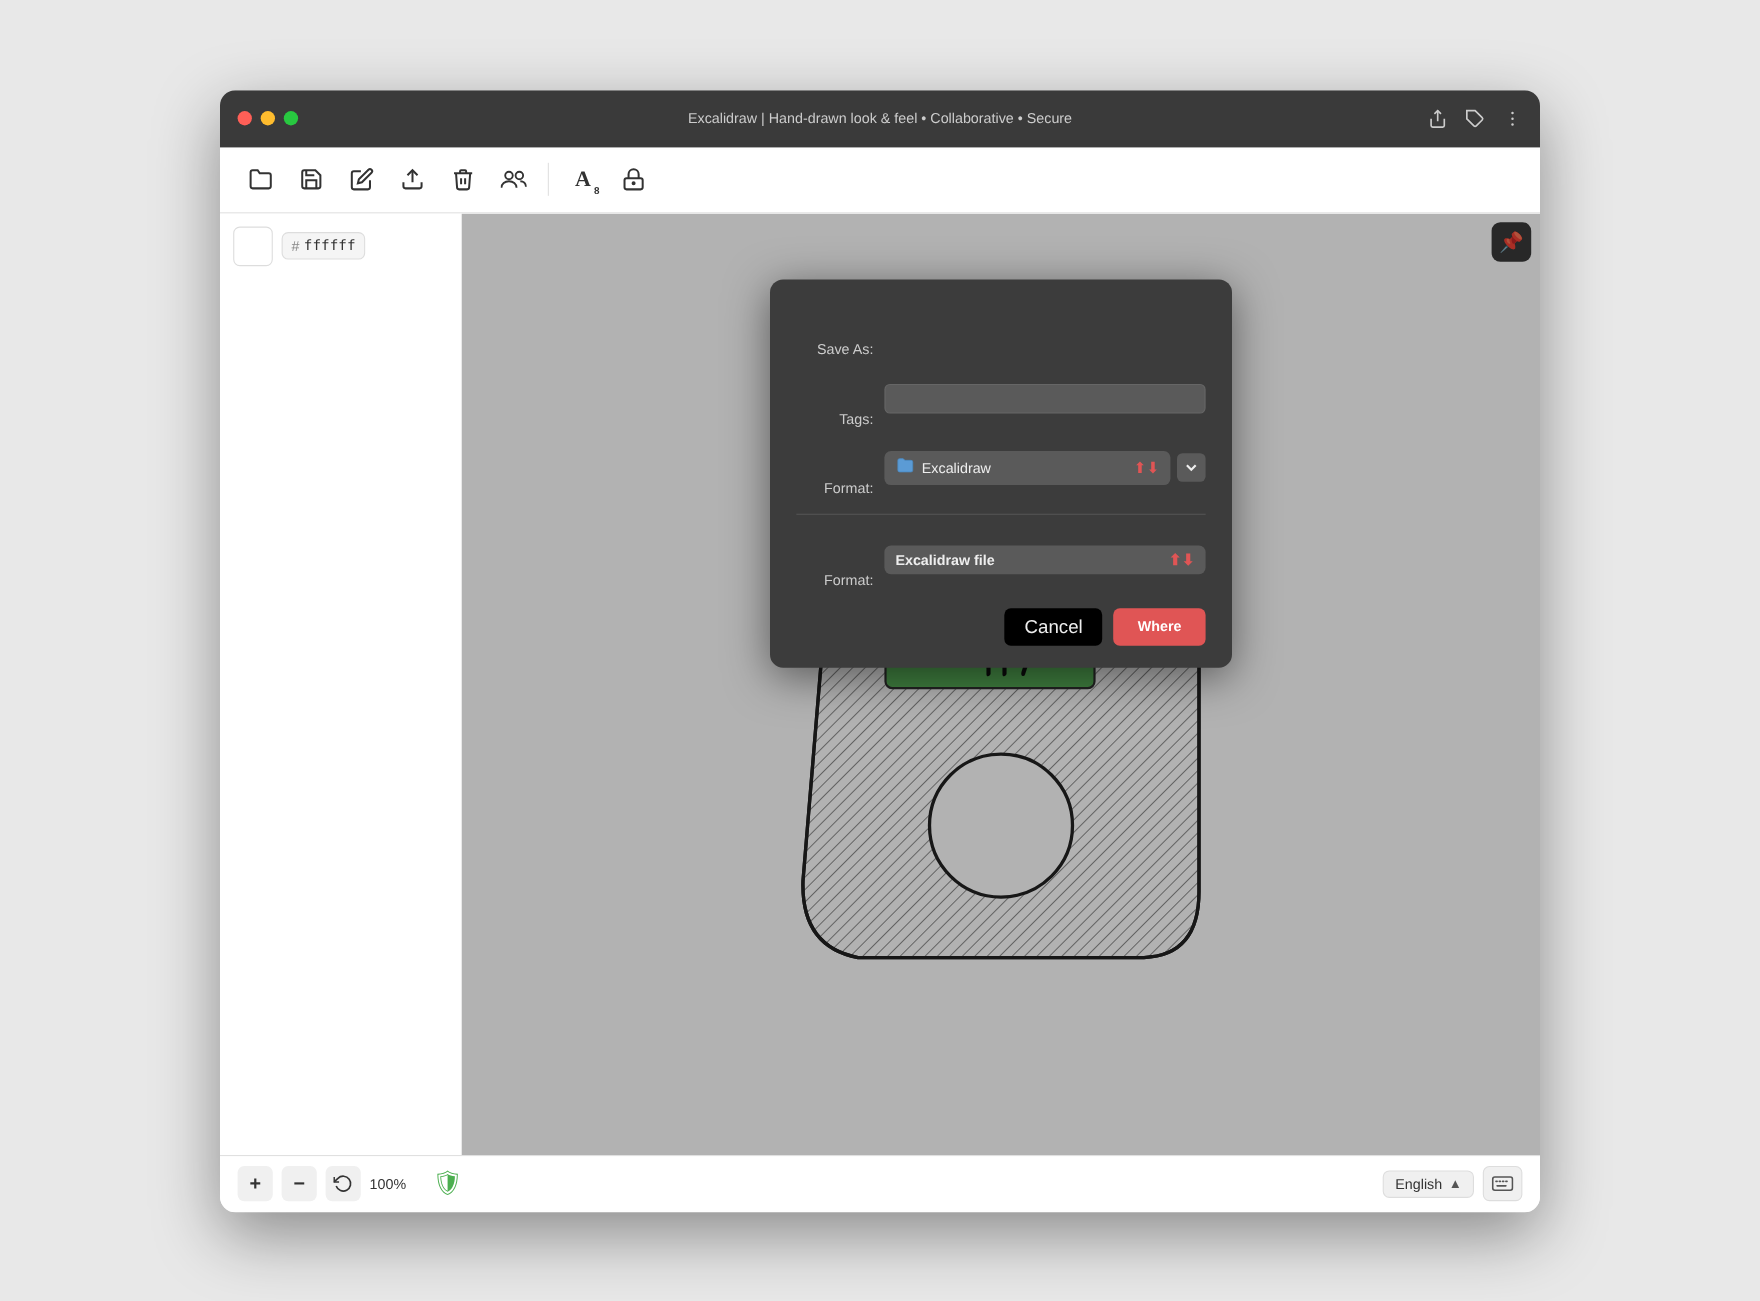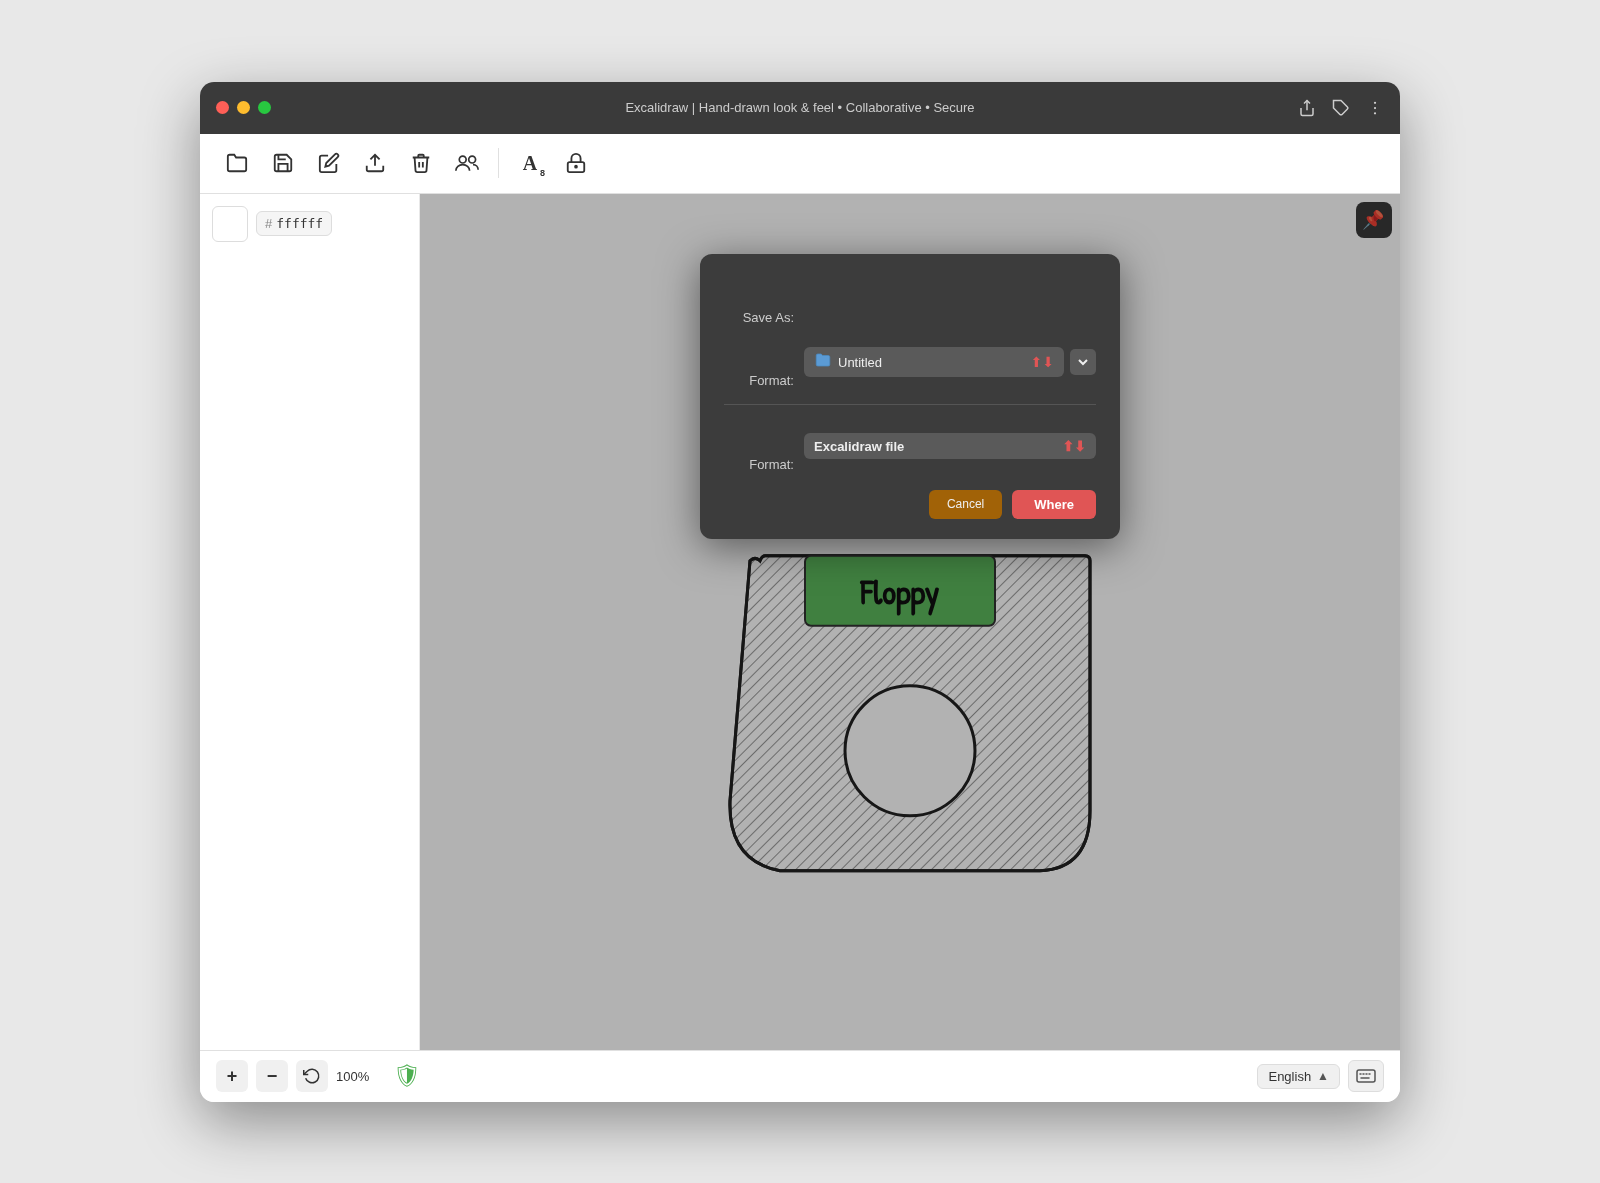--- a/index.html
+++ b/index.html
@@ -425,26 +425,26 @@
     }
 
     .modal-buttons {
       display: flex;
       justify-content: flex-end;
       gap: 10px;
       margin-top: 18px;
     }
 
     .btn-cancel {
-      background: #a16207;
+      background: #000000;
       color: #eee;
       border: none;
       border-radius: 6px;
       padding: 7px 18px;
-      font-size: 12px;
+      font-size: 17px;
       cursor: pointer;
     }
 
     .btn-save {
       background: #e05555;
       color: white;
       border: none;
       border-radius: 6px;
       padding: 7px 22px;
       font-size: 13px;
@@ -620,31 +620,35 @@
         </svg>
       </div>
 
       <div class="modal-overlay">
         <div class="modal">
 
           <div class="modal-row">
             <span class="modal-label">Save As:</span>
           </div>
 
+          <div class="modal-row">
+            <span class="modal-label">Tags:</span>
+            <input class="modal-tags-input" type="text" style="">
+          </div>
 
           <div class="modal-row">
             <span class="modal-label">Format:</span>
             <div class="modal-where-row" style="flex:1;">
               <div class="where-dropdown-container">
                 <span class="where-folder-icon">
                   <svg width="18" height="16" viewBox="0 0 24 20" fill="none">
                     <path d="M3 4a2 2 0 012-2h4.5l2 2H19a2 2 0 012 2v10a2 2 0 01-2 2H5a2 2 0 01-2-2V4z" fill="#5b9bd5" stroke="#4a8bc4" stroke-width="1"></path>
                   </svg>
                 </span>
-                <span class="where-text">Untitled</span>
+                <span class="where-text">Excalidraw</span>
                 <span class="where-spinner">⬆⬇</span>
               </div>
               <div class="where-expand-btn">
                 <svg width="12" height="12" viewBox="0 0 12 12" fill="none" stroke="#eee" stroke-width="2">
                   <polyline points="2 4 6 8 10 4"></polyline>
                 </svg>
               </div>
             </div>
           </div>
 

